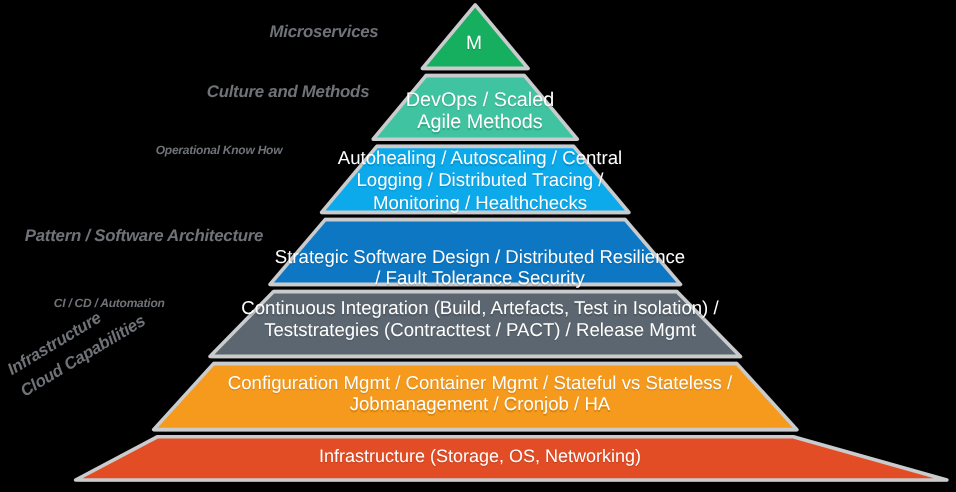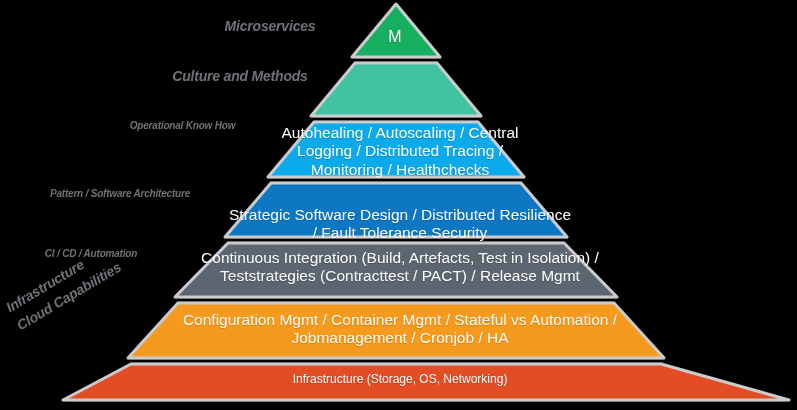--- a/index.html
+++ b/index.html
@@ -60,37 +60,37 @@
   .band-text.t-cicd {
     left: 150px; top: 249px; width: 500px;
     font-size: 15.5px;
   }
   .band-text.t-infra-cloud {
     left: 100px; top: 311px; width: 600px;
     font-size: 15.5px;
   }
   .band-text.t-infra {
     left: 80px; top: 372px; width: 640px;
-    font-size: 12px;
+    font-size: 15px;
   }
 
   
   .side-label {
     position: absolute;
     color: #6f7378;
     font-style: italic;
     font-weight: bold;
     white-space: nowrap;
     text-align: center;
     letter-spacing: -0.2px;
   }
   .side-label.l-micro      { left: 180px; top: 18px;  width: 180px; font-size: 14px; }
   .side-label.l-culture    { left: 120px; top: 68px;  width: 240px; font-size: 14px; }
   .side-label.l-opknow     { left:  60px; top: 120px; width: 245px; font-size: 10px; }
-  .side-label.l-pattern    { left:   0px; top: 188px; width: 240px; font-size: 10px; }
+  .side-label.l-pattern    { left:   0px; top: 188px; width: 240px; font-size: 14px; }
   .side-label.l-cicd       { left:   0px; top: 248px; width: 182px; font-size: 10px; }
 
   .side-label.l-infra-rot {
     left: 2px; top: 300px;
     width: 170px;
     text-align: left;
     font-size: 14px;
     line-height: 1.5;
     transform: rotate(-31deg);
     transform-origin: 0 0;
@@ -122,32 +122,34 @@
       <polygon points="228,243 564,243 617,297 175,297" fill="#5C6670" stroke="#c9cbcd" stroke-width="3" stroke-linejoin="round"></polygon>
 
       <polygon points="178,303 614,303 664,358 128,358" fill="#F59A1E" stroke="#c9cbcd" stroke-width="3" stroke-linejoin="round"></polygon>
 
       <polygon points="131,364 661,364 789,400 63,400" fill="#E34E25" stroke="#c9cbcd" stroke-width="3" stroke-linejoin="round"></polygon>
     </g>
   </svg>
 
   <div class="band-text t-apex">M</div>
 
+  <div class="band-text t-culture">DevOps / Scaled
+Agile Methods</div>
 
   <div class="band-text t-opknow">Autohealing / Autoscaling / Central
 Logging / Distributed Tracing /
 Monitoring / Healthchecks</div>
 
   <div class="band-text t-pattern">Strategic Software Design / Distributed Resilience
 / Fault Tolerance Security</div>
 
   <div class="band-text t-cicd">Continuous Integration (Build, Artefacts, Test in Isolation) /
 Teststrategies  (Contracttest / PACT) /  Release Mgmt</div>
 
-  <div class="band-text t-infra-cloud">Configuration Mgmt / Container Mgmt / Stateful vs Automation /
+  <div class="band-text t-infra-cloud">Configuration Mgmt / Container Mgmt / Stateful vs Stateless /
 Jobmanagement / Cronjob  / HA</div>
 
   <div class="band-text t-infra">Infrastructure (Storage, OS, Networking)</div>
 
   <div class="side-label l-micro">Microservices</div>
 
   <div class="side-label l-culture">Culture and Methods</div>
 
   <div class="side-label l-opknow">Operational Know How</div>
 

